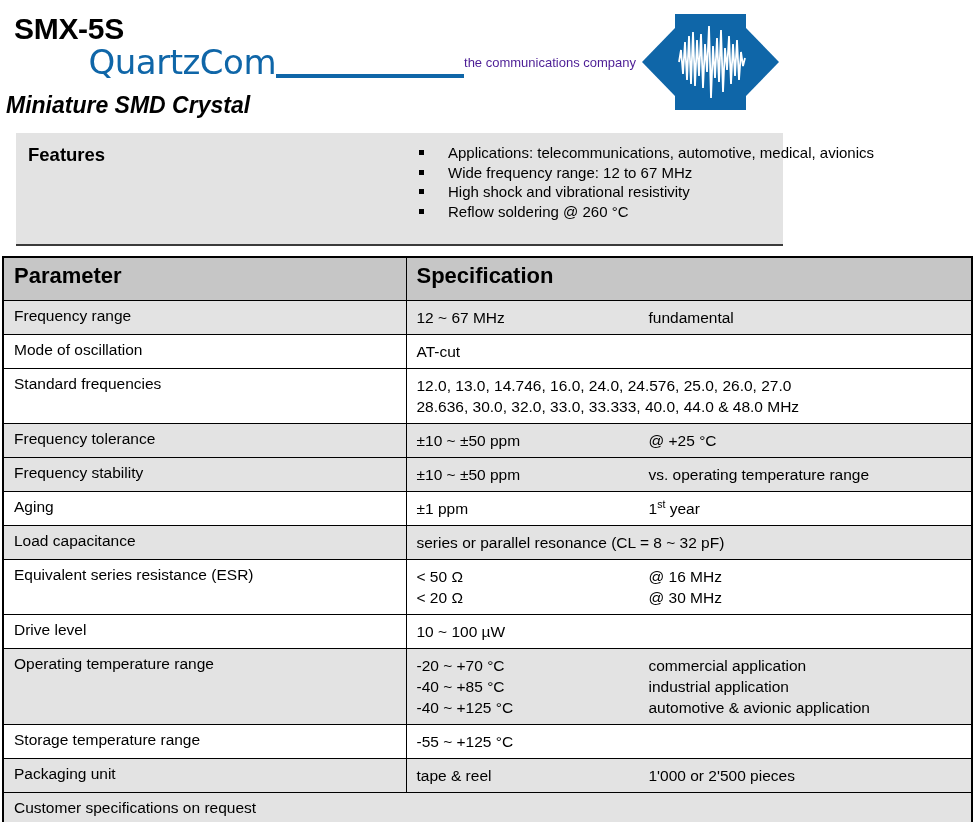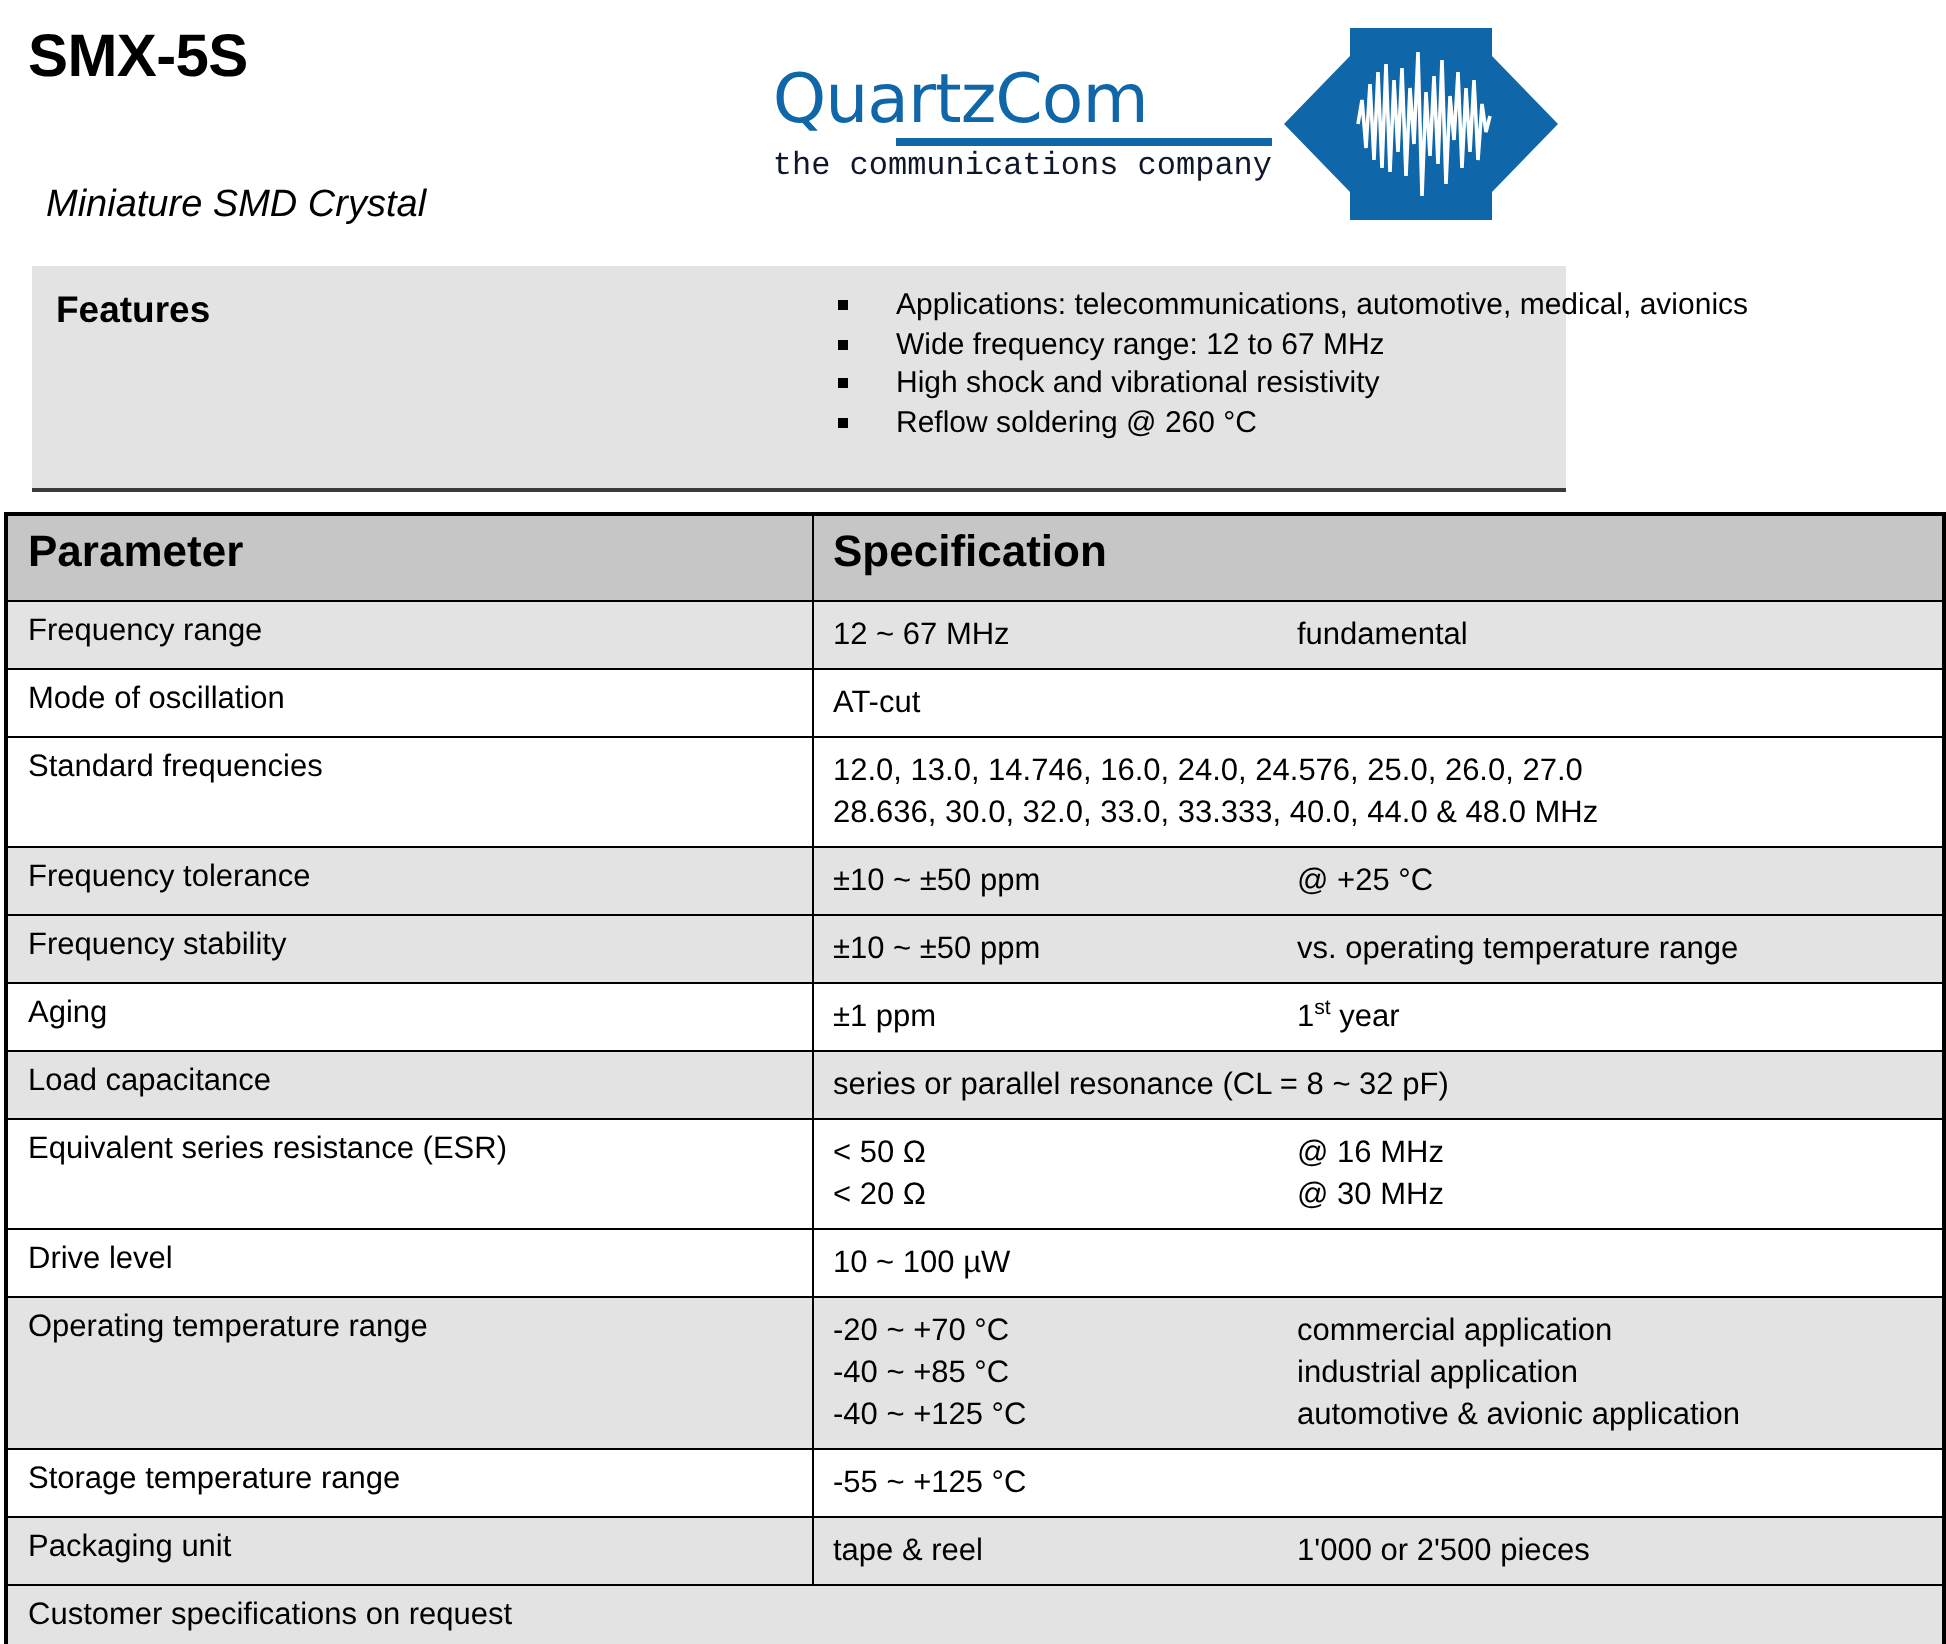--- a/index.html
+++ b/index.html
@@ -24,62 +24,62 @@
   .title {
     position: absolute;
     left: 14px;
     top: 12px;
     font-size: 30px;
     font-weight: bold;
     letter-spacing: -0.3px;
   }
   .subtitle {
     position: absolute;
-    left: 23px;
+    left: 6px;
     top: 92px;
-    font-size: 19px;
-    font-weight: normal;
+    font-size: 23px;
+    font-weight: bold;
     font-style: italic;
   }
 
   
   .logo {
     position: absolute;
     right: 6px;
     top: 14px;
     display: flex;
     align-items: center;
     height: 96px;
   }
   .logo-text-wrap {
     display: flex;
-    flex-direction: column;
-    align-items: flex-start;
+    flex-direction: row;
+    align-items: center;
     padding-right: 6px;
   }
   .logo-word {
     font-size: 34px;
     color: #0F66A8;
     letter-spacing: -0.5px;
     line-height: 36px;
     font-family: "DejaVu Sans", sans-serif;
   }
   .logo-rule {
     width: 188px;
     height: 4px;
     background: #0F66A8;
     margin-top: 1px;
     margin-bottom: 2px;
     align-self: flex-end;
   }
   .logo-tag {
-    font-size: 16px;
-    color: #0f172a;
+    font-size: 13px;
+    color: #4c1d95;
     line-height: 17px;
-    font-family: Liberation Mono, monospace;
+    font-family: Liberation Sans, sans-serif;
   }
   .logo-mark { width: 137px; height: 96px; display: block; }
 
   
   .features {
     position: relative;
     margin: 0 2px 0 16px;
     background: #e3e3e3;
     border-bottom: 2px solid #3a3a3a;
     height: 113px;

